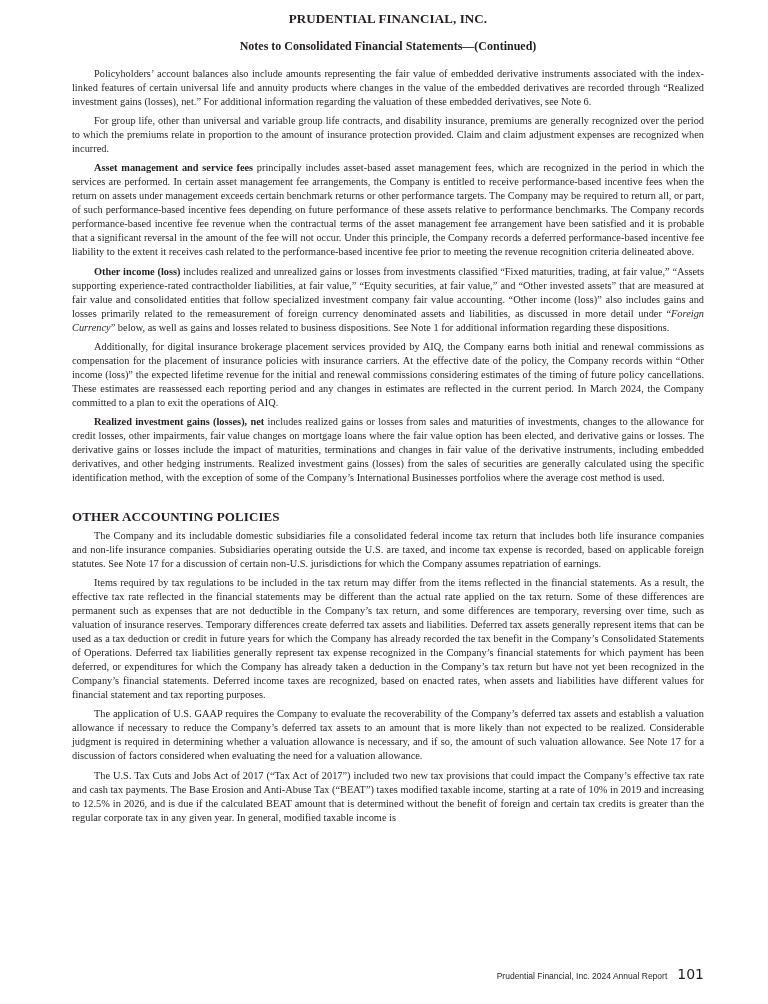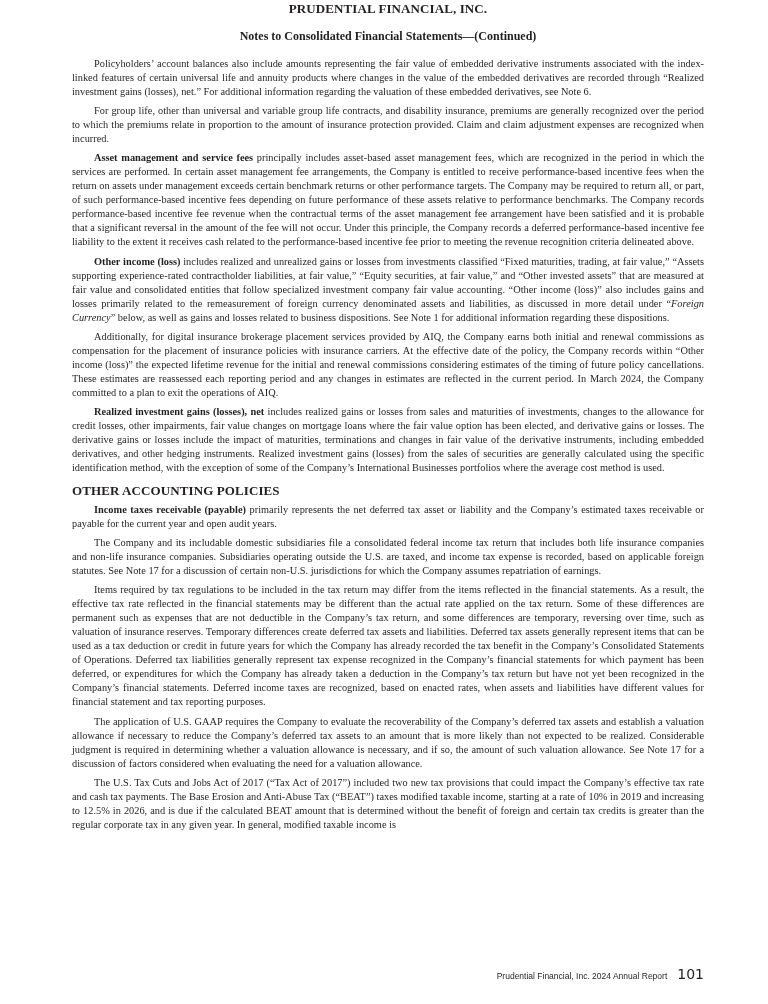--- a/index.html
+++ b/index.html
@@ -3,34 +3,34 @@
 <meta charset="utf-8">
 <style>
   html, body { margin: 0; padding: 0; background: #ffffff; }
   body { width: 768px; height: 1004px; position: relative; overflow: hidden; }
   .page {
     position: absolute; left: 72px; top: 0; width: 632px;
     font-family: "Liberation Serif", serif; color: #231f20;
   }
   .company {
     text-align: center; font-weight: bold; font-size: 13px;
-    margin-top: 1px; letter-spacing: 0.1px;
+    margin-top: 11px; letter-spacing: 0.1px;
   }
   .subtitle {
     text-align: center; font-weight: bold; font-size: 12px;
     margin-top: 12px; margin-bottom: 13px;
   }
   p.para {
     font-size: 10.35px; line-height: 14px; margin: 0 0 5.2px 0;
     text-align: justify; text-indent: 22px;
   }
   p.para .lead { font-weight: bold; }
   p.para em { font-style: italic; }
   .section-heading {
-    font-weight: bold; font-size: 13px; margin: 8px 0 4px 0;
+    font-weight: bold; font-size: 13px; margin: 24px 0 4px 0;
     letter-spacing: 0.1px;
   }
   .footer {
     position: absolute; right: 64px; top: 966px;
     display: flex; align-items: baseline; gap: 10px;
   }
   .footer .report {
     font-family: "Liberation Sans", sans-serif; font-size: 8.5px; color: #231f20;
   }
   .footer .pageno {
@@ -59,23 +59,20 @@
   <p class="para">
     <span>Additionally, for digital insurance brokerage placement services provided by AIQ, the Company earns both initial and renewal commissions as compensation for the placement of insurance policies with insurance carriers. At the effective date of the policy, the Company records within “Other income (loss)” the expected lifetime revenue for the initial and renewal commissions considering estimates of the timing of future policy cancellations. These estimates are reassessed each reporting period and any changes in estimates are reflected in the current period. In March 2024, the Company committed to a plan to exit the operations of AIQ.</span>
   </p>
   <p class="para">
     <span class="lead">Realized investment gains (losses), net</span><span> includes realized gains or losses from sales and maturities of investments, changes to the allowance for credit losses, other impairments, fair value changes on mortgage loans where the fair value option has been elected, and derivative gains or losses. The derivative gains or losses include the impact of maturities, terminations and changes in fair value of the derivative instruments, including embedded derivatives, and other hedging instruments. Realized investment gains (losses) from the sales of securities are generally calculated using the specific identification method, with the exception of some of the Company’s International Businesses portfolios where the average cost method is used.</span>
   </p>
 
   <div class="section-heading">OTHER ACCOUNTING POLICIES</div>
 
   <p class="para">
-    <span class="lead">Income taxes receivable (payable)</span><span> primarily represents the net deferred tax asset or liability and the Company’s estimated taxes receivable or payable for the current year and open audit years.</span>
-  </p>
-  <p class="para">
     <span>The Company and its includable domestic subsidiaries file a consolidated federal income tax return that includes both life insurance companies and non-life insurance companies. Subsidiaries operating outside the U.S. are taxed, and income tax expense is recorded, based on applicable foreign statutes. See Note 17 for a discussion of certain non-U.S. jurisdictions for which the Company assumes repatriation of earnings.</span>
   </p>
   <p class="para">
     <span>Items required by tax regulations to be included in the tax return may differ from the items reflected in the financial statements. As a result, the effective tax rate reflected in the financial statements may be different than the actual rate applied on the tax return. Some of these differences are permanent such as expenses that are not deductible in the Company’s tax return, and some differences are temporary, reversing over time, such as valuation of insurance reserves. Temporary differences create deferred tax assets and liabilities. Deferred tax assets generally represent items that can be used as a tax deduction or credit in future years for which the Company has already recorded the tax benefit in the Company’s Consolidated Statements of Operations. Deferred tax liabilities generally represent tax expense recognized in the Company’s financial statements for which payment has been deferred, or expenditures for which the Company has already taken a deduction in the Company’s tax return but have not yet been recognized in the Company’s financial statements. Deferred income taxes are recognized, based on enacted rates, when assets and liabilities have different values for financial statement and tax reporting purposes.</span>
   </p>
   <p class="para">
     <span>The application of U.S. GAAP requires the Company to evaluate the recoverability of the Company’s deferred tax assets and establish a valuation allowance if necessary to reduce the Company’s deferred tax assets to an amount that is more likely than not expected to be realized. Considerable judgment is required in determining whether a valuation allowance is necessary, and if so, the amount of such valuation allowance. See Note 17 for a discussion of factors considered when evaluating the need for a valuation allowance.</span>
   </p>
   <p class="para">
     <span>The U.S. Tax Cuts and Jobs Act of 2017 (“Tax Act of 2017”) included two new tax provisions that could impact the Company’s effective tax rate and cash tax payments. The Base Erosion and Anti-Abuse Tax (“BEAT”) taxes modified taxable income, starting at a rate of 10% in 2019 and increasing to 12.5% in 2026, and is due if the calculated BEAT amount that is determined without the benefit of foreign and certain tax credits is greater than the regular corporate tax in any given year. In general, modified taxable income is</span>

